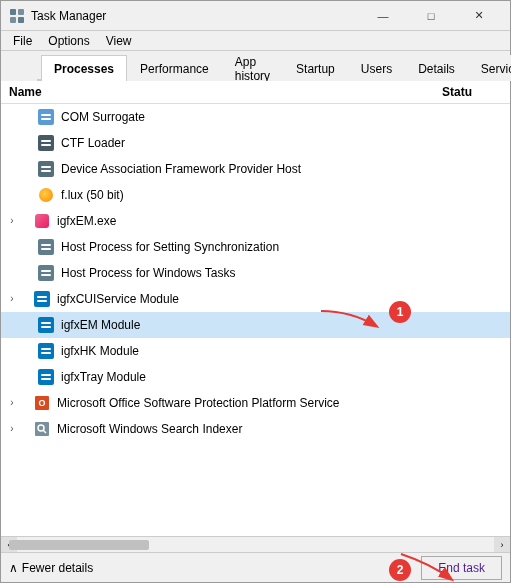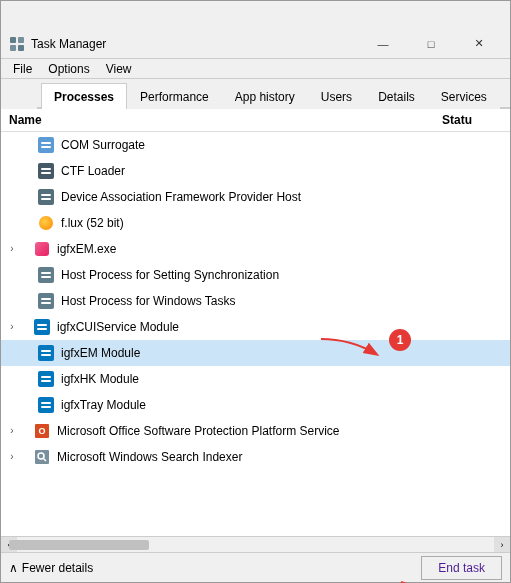--- a/index.html
+++ b/index.html
@@ -14,21 +14,20 @@
 
     
     .title-bar {
       background: #f0f0f0;
       height: 30px;
       display: flex;
       align-items: center;
       padding: 0 8px;
       border-bottom: 1px solid #ccc;
       user-select: none;
-      margin-top: 28px;
     }
     .title-bar-icon {
       width: 16px;
       height: 16px;
       margin-right: 6px;
       display: flex;
       align-items: center;
       justify-content: center;
     }
     .title-bar-title {
@@ -300,20 +299,21 @@
     <span class="menu-item">File</span>
     <span class="menu-item">Options</span>
     <span class="menu-item">View</span>
   </div>
 
   <div class="tabs">
     <span class="tabs-collapse-arrow">∧</span>
     <div class="tab active">Processes</div>
     <div class="tab">Performance</div>
     <div class="tab">App history</div>
+    <div class="tab">Startup</div>
     <div class="tab">Users</div>
     <div class="tab">Details</div>
     <div class="tab">Services</div>
   </div>
 
   <div class="main content-wrapper" style="flex:1;position:relative;">
 
     <div class="table-header">
       <span class="col-name">Name</span>
       <span class="col-status">Statu</span>
@@ -356,21 +356,21 @@
         </div>
         <span class="proc-name">Device Association Framework Provider Host</span>
       </div>
 
       <div class="process-row">
         <div class="expand-arrow"></div>
         <div style="width:14px;"></div>
         <div class="proc-icon">
           <div class="icon-flux"></div>
         </div>
-        <span class="proc-name">f.lux (52 bit)</span>
+        <span class="proc-name">f.lux (50 bit)</span>
       </div>
 
       <div class="process-row group-header">
         <div class="expand-arrow">›</div>
         <div style="width:14px;"></div>
         <div class="proc-icon">
           <div class="icon-gramblr"></div>
         </div>
         <span class="proc-name">igfxEM.exe</span>
       </div>

